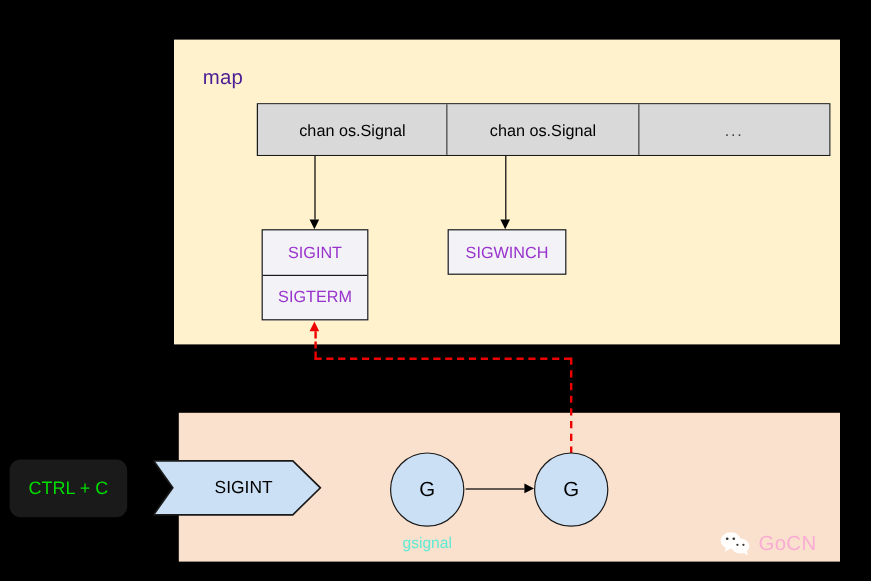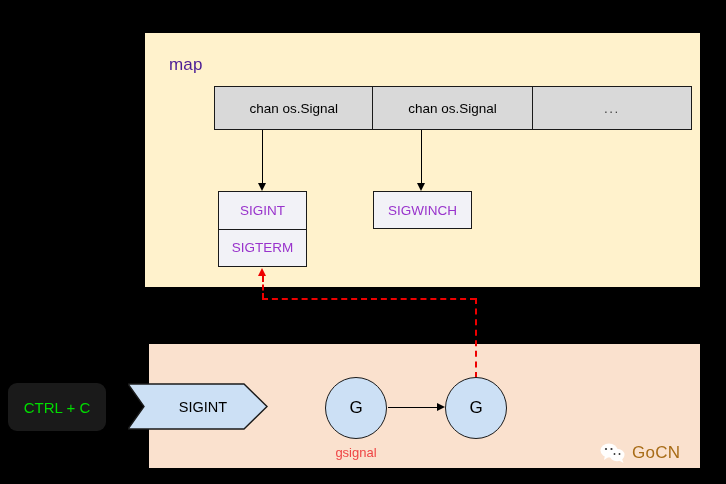--- a/index.html
+++ b/index.html
@@ -147,21 +147,21 @@
     align-items: center;
     justify-content: center;
     font-size: 17px;
     color: #000000;
   }
   .g-label {
     position: absolute;
     width: 110px;
     text-align: center;
     font-size: 13px;
-    color: #ef4444;
+    color: #5eead4;
   }
 
   
   .key-box {
     position: absolute;
     left: 8px;
     top: 383px;
     width: 98px;
     height: 48px;
     background: #1A1A1A;
@@ -200,21 +200,21 @@
   .watermark {
     position: absolute;
     left: 600px;
     top: 442px;
     display: flex;
     align-items: center;
     gap: 6px;
   }
   .watermark-text {
     font-size: 17px;
-    color: #a16207;
+    color: #f9a8d4;
     opacity: 0.92;
     letter-spacing: 0.3px;
   }
 </style>
 </head>
 <body>
 
 <div id="canvas">
 
   <div class="panel-map">

